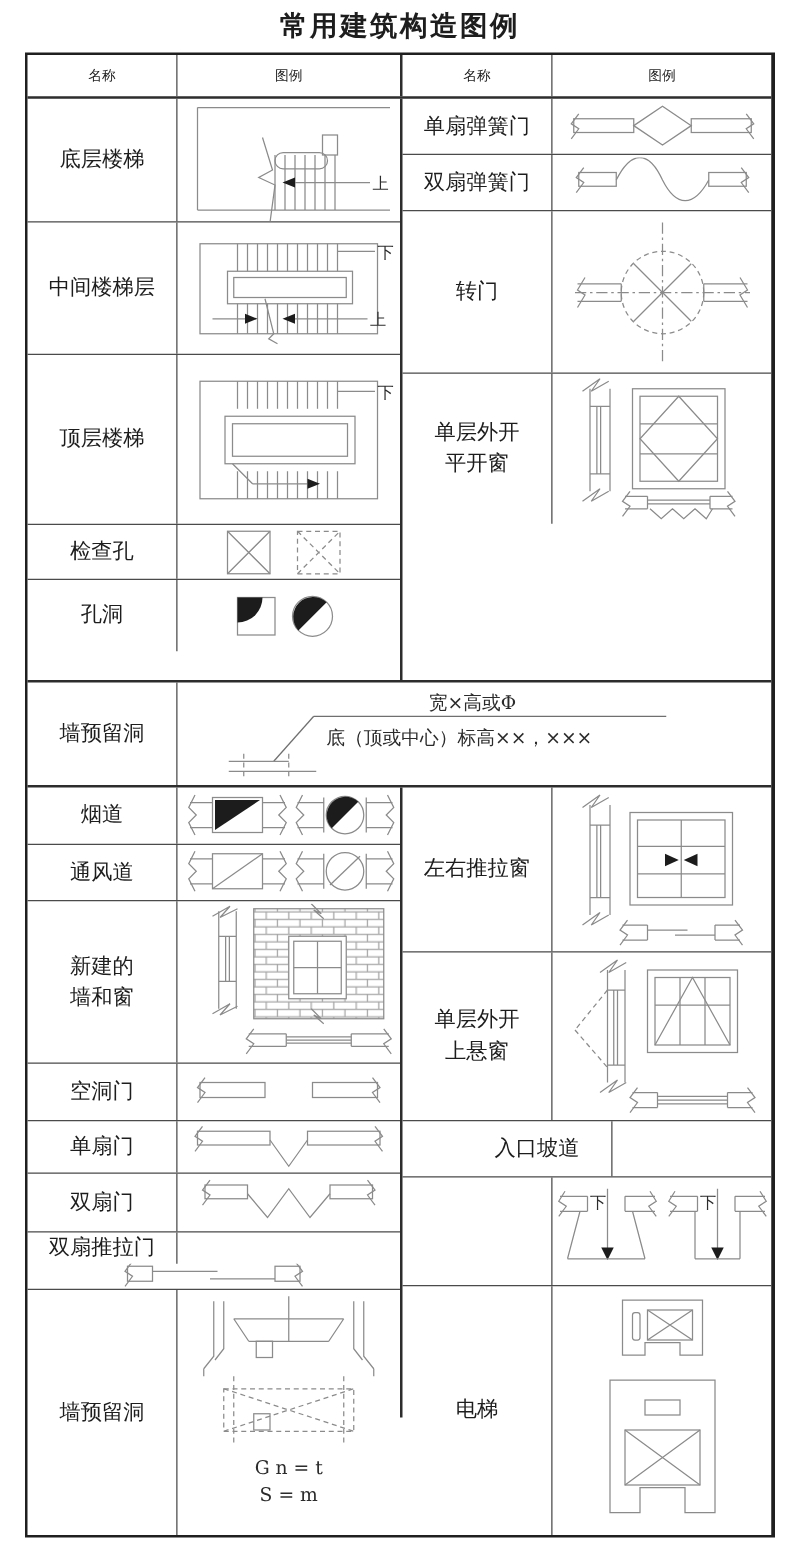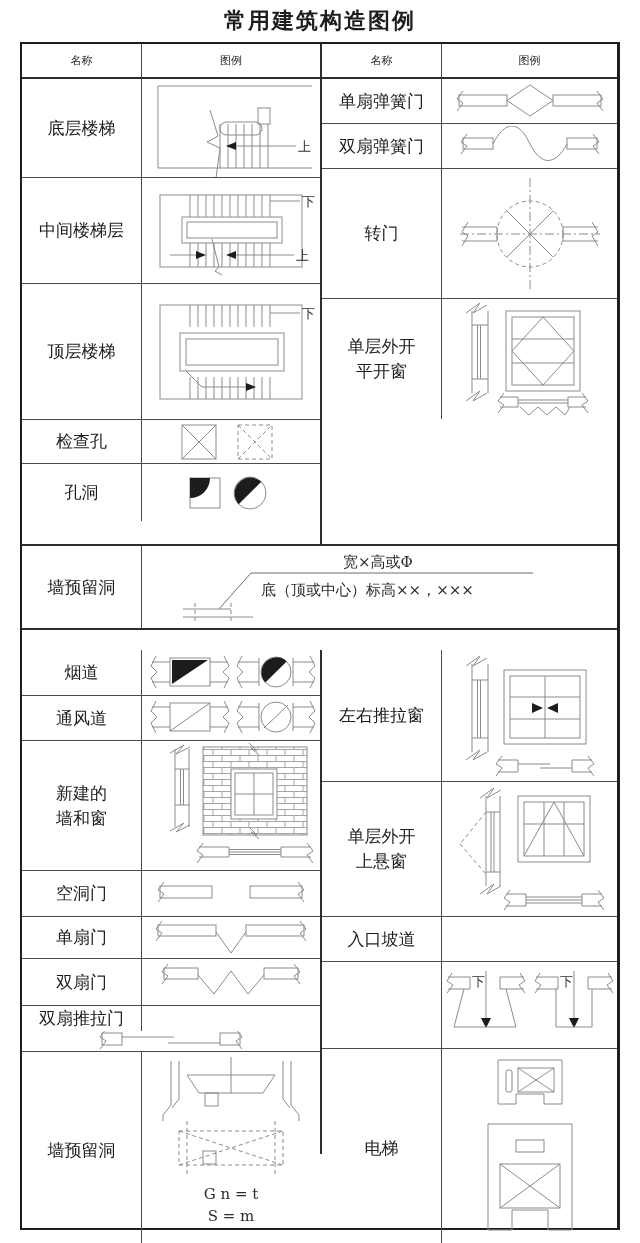--- a/index.html
+++ b/index.html
@@ -226,21 +226,21 @@
           <path class="lnk" d="M108,26 H390"></path>
           <text class="t2" x="200" y="20">宽×高或Φ</text>
           <path class="lnk" d="M108,26 L76,62"></path>
           <text class="t2" x="118" y="48">底（顶或中心）标高××，×××</text>
           <path class="ln" d="M40,62 H88 M40,70 H110"></path>
           <path class="dsh" d="M52,56 V76 M88,56 V76"></path>
         </svg>
       </div>
     </div>
 
-    <div class="band" style="height:504px;margin-top:20px;">
+    <div class="band" style="height:504px;">
       <div class="half lft">
 
         <div class="row" style="height:46px;">
           <div class="lbl">
               <span>烟道</span>
             </div>
           <div class="lgd">
             <svg width="170" height="42" viewBox="0 0 170 42">
               <path class="ln" d="M6,10 H24 M6,30 H24 M64,10 H82 M64,30 H82"></path>
               <rect class="ln" x="24" y="6" width="40" height="28"></rect>
@@ -426,21 +426,21 @@
               <path class="ln" d="M100,18 V72 M120,18 V72 M80,40 H140"></path>
               <path class="ln" d="M80,72 L110,18 L140,72"></path>
               <path class="ln" d="M62,110 H82 M62,122 H82 M138,110 H158 M138,122 H158 M82,110 V122 M138,110 V122"></path>
               <path class="ln" d="M82,113 H138 M82,116 H138 M82,119 H138"></path>
               <polyline class="ln" points="66,106 60,114 66,118 60,126"></polyline>
               <polyline class="ln" points="154,106 160,114 154,118 160,126"></polyline>
             </svg>
           </div>
         </div>
 
-        <div class="row" style="height:45px;">
+        <div class="row" style="height:45px;padding-left:48px;">
           <div class="lbl">
               <span>入口坡道</span>
             </div>
           <div class="lgd"></div>
         </div>
 
         <div class="row" style="height:87px;">
           <div class="lbl"></div>
           <div class="lgd">
             <svg width="172" height="80" viewBox="0 0 172 80">

